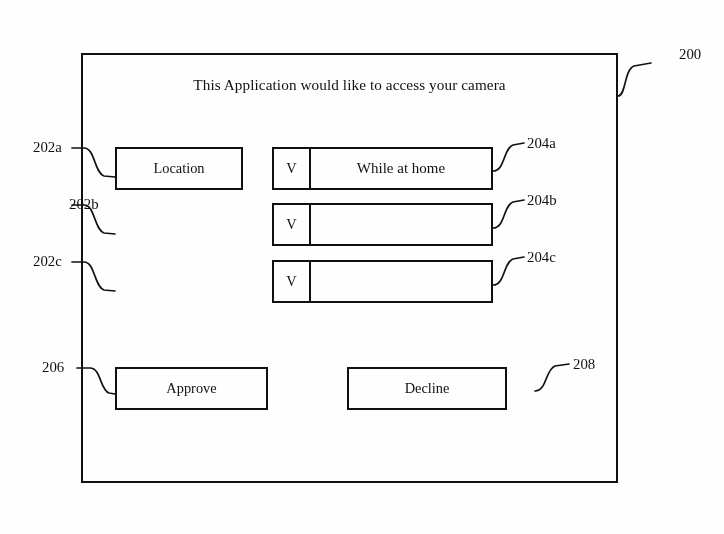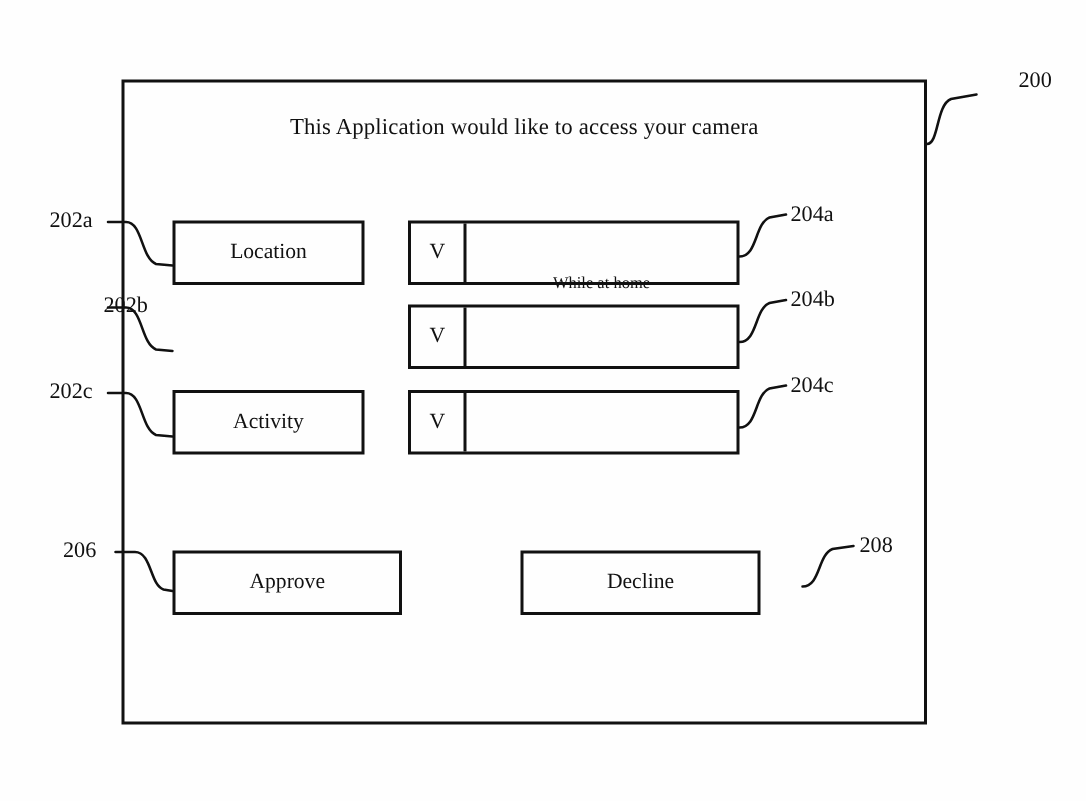--- a/index.html
+++ b/index.html
@@ -99,23 +99,22 @@
   }
   .dd-value {
     position: absolute;
     left: 37px;
     top: 0;
     right: 0;
     height: 100%;
     display: flex;
     align-items: center;
     justify-content: center;
-    font-size: 11px;
+    font-size: 15px;
     white-space: nowrap;
-    margin-top: 21px;
   }
 
   
   .action-btn { height: 43px; top: 367px; }
   .btn-approve { left: 115px; width: 153px; }
   .btn-decline { left: 347px; width: 160px; }
 
   
   .ref {
     position: absolute;
@@ -157,23 +156,20 @@
     </g>
   </svg>
 
   <div class="dialog-frame"></div>
 
   <div class="prompt-title">This Application would like to access your camera</div>
 
   <div class="box attr-box attr-row0">
     <span class="box-label">Location</span>
   </div>
-  <div class="box attr-box attr-row2">
-    <span class="box-label">Activity</span>
-  </div>
 
   <div class="box dropdown dd-row0">
     <span class="dd-chevron">V</span>
     <span class="dd-value">While at home</span>
   </div>
   <div class="box dropdown dd-row1">
     <span class="dd-chevron">V</span>
   </div>
   <div class="box dropdown dd-row2">
     <span class="dd-chevron">V</span>

